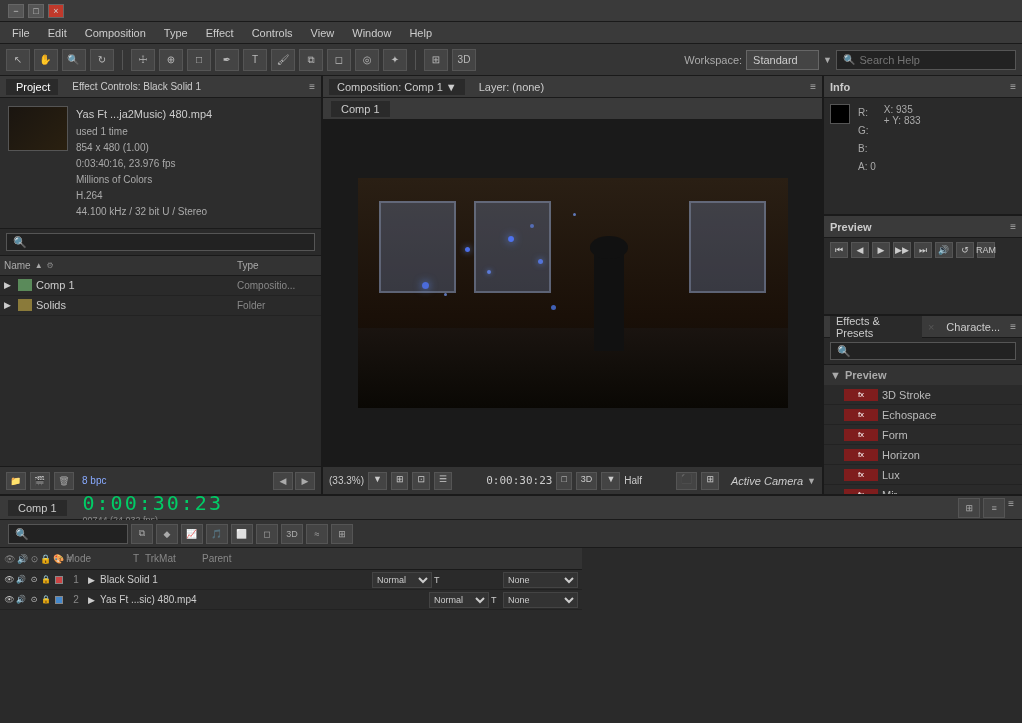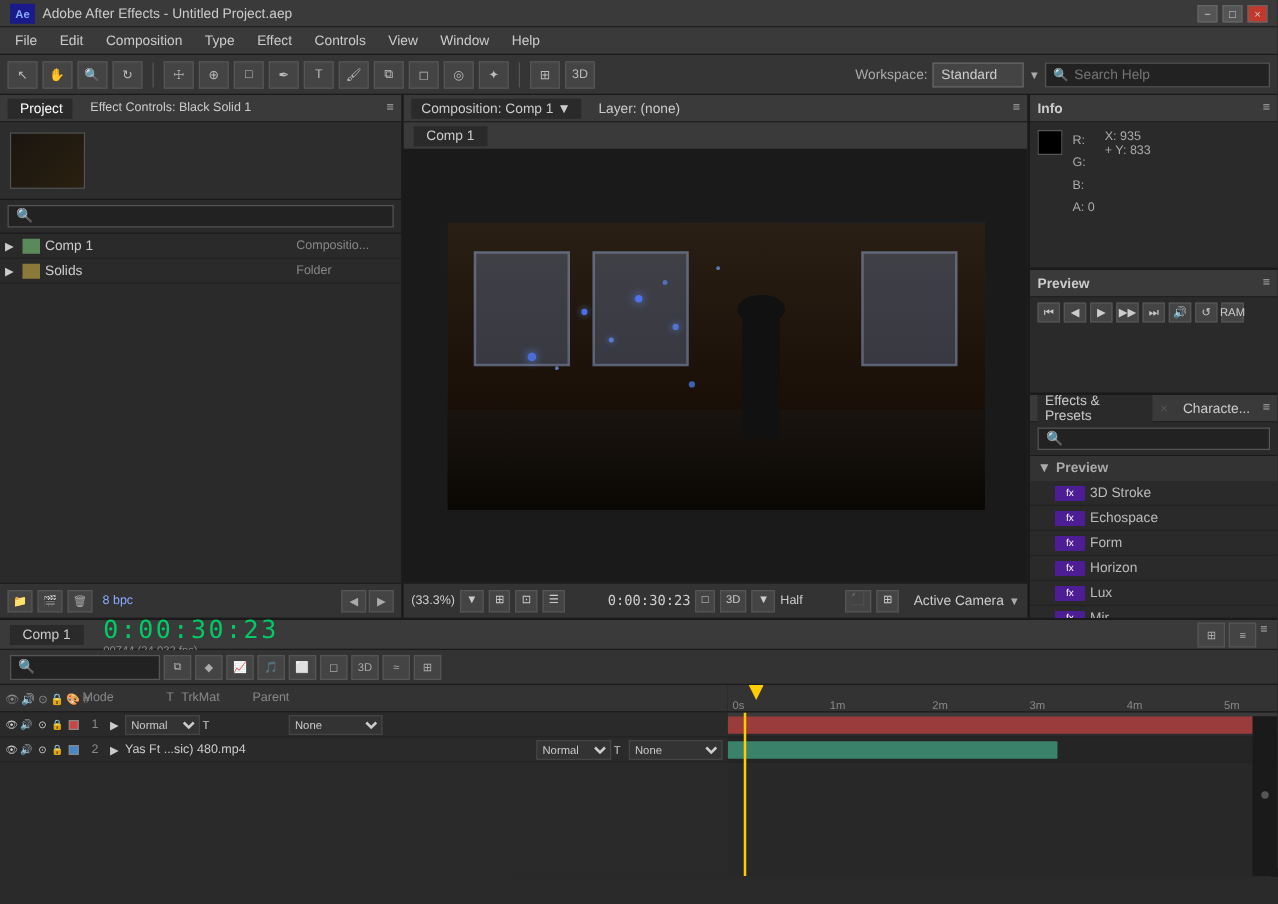--- a/index.html
+++ b/index.html
@@ -490,23 +490,23 @@
       align-items: center;
       height: 20px;
       padding: 0 6px 0 20px;
       font-size: 11px;
       color: #bbb;
       cursor: pointer;
       gap: 4px;
       border-bottom: 1px solid #222;
     }
     .effect-icon {
-      width: 24px;
+      width: 34px;
       height: 12px;
-      background: #4c1d95;
+      background: #7f1d1d;
       display: inline-block;
       font-size: 8px;
       display: flex;
       align-items: center;
       justify-content: center;
       color: #fff;
     }
 
     
     #lower-area {
@@ -730,24 +730,20 @@
       color: #8af;
       font-size: 9px;
       font-weight: bold;
       margin-right: 6px;
     }
   </style>
 </head>
 <body>
 
 <div id="title-bar">
-  <div style="display:flex;align-items:center;">
-    <span class="ae-logo">Ae</span>
-    <span class="title-text">Adobe After Effects - Untitled Project.aep</span>
-  </div>
   <div class="window-controls">
     <div class="win-btn">−</div>
     <div class="win-btn">□</div>
     <div class="win-btn close">×</div>
   </div>
 </div>
 
 <div id="menu-bar">
   <div class="menu-item">File</div>
   <div class="menu-item">Edit</div>
@@ -799,23 +795,40 @@
       <div class="panel-header">
         <div class="panel-tab active">Project</div>
         <div class="panel-tab" style="font-size:10px;">Effect Controls: Black Solid 1</div>
         <span class="panel-menu-btn">≡</span>
       </div>
       <div id="project-panel">
         <div class="project-item-preview">
           <div class="preview-thumb">
             <div style="width:100%;height:100%;background:linear-gradient(135deg,#1a1510,#2a2010);"></div>
           </div>
+          <div class="preview-info">
+            <div class="filename">Yas Ft ...ja2Music) 480.mp4</div>
+            <div>used 1 time</div>
+            <div>854 x 480 (1.00)</div>
+            <div>0:03:40:16, 23.976 fps</div>
+            <div>Millions of Colors</div>
+            <div>H.264</div>
+            <div>44.100 kHz / 32 bit U / Stereo</div>
+          </div>
         </div>
         <div class="project-search">
           <input type="text" placeholder="🔍" style="width: 100%; background: rgb(34, 34, 34); border: 1px solid rgb(85, 85, 85); color: rgb(204, 204, 204); font-size: 11px; padding: 2px 6px; outline: none;">
+        </div>
+        <div class="project-list-header">
+          <div class="col-name">
+            <span>Name</span>
+            <span style="font-size:8px;">▲</span>
+            <span style="font-size:8px;color:#888;">⚙</span>
+          </div>
+          <div class="col-type">Type</div>
         </div>
         <div class="project-list">
           <div class="project-list-item">
             <span style="width:10px;font-size:9px;">▶</span>
             <span class="item-icon icon-comp"></span>
             <span class="item-label">Comp 1</span>
             <span class="item-type">Compositio...</span>
           </div>
           <div class="project-list-item">
             <span style="width:10px;font-size:9px;">▶</span>
@@ -882,21 +895,21 @@
         <div class="ctrl-btn">☰</div>
         <span style="flex:1;"></span>
         <span style="font-family:monospace;color:#ccc;font-size:11px;">0:00:30:23</span>
         <div class="ctrl-btn">□</div>
         <div class="ctrl-btn">3D</div>
         <div class="ctrl-btn">▼</div>
         <span>Half</span>
         <span style="flex:1;"></span>
         <div class="ctrl-btn">⬛</div>
         <div class="ctrl-btn">⊞</div>
-        <span style="font-size:11px;color:#ccc;margin-left:8px;">Active Camera</span>
+        <span style="font-size:11px;color:#ccc;margin-left:8px;font-style:italic;">Active Camera</span>
         <span style="font-size:9px;color:#aaa;">▼</span>
       </div>
     </div>
 
     <div id="right-panel">
 
       <div id="info-panel">
         <div class="panel-header">
           <span style="font-size:11px;color:#ccc;font-weight:bold;">Info</span>
           <span class="panel-menu-btn" style="margin-left:auto;">≡</span>
@@ -1028,20 +1041,21 @@
             <div class="layer-switch">👁</div>
             <div class="layer-switch" style="color:#666;font-size:8px;">🔊</div>
             <div class="layer-switch">⊙</div>
             <div class="layer-switch">🔒</div>
             <div class="layer-switch">
               <div style="width:8px;height:8px;background:#cc4444;border:1px solid #888;"></div>
             </div>
           </div>
           <span class="layer-num">1</span>
           <span class="layer-expand">▶</span>
+          <span class="layer-source">Black Solid 1</span>
           <select class="layer-mode-select">
             <option>Normal</option>
           </select>
           <div class="layer-trkmat" style="font-size:9px;width:10px;">T</div>
           <div class="layer-trkmat" style="font-size:9px;"></div>
           <select class="layer-parent-select">
             <option>None</option>
           </select>
         </div>
 
@@ -1061,54 +1075,20 @@
           <select class="layer-mode-select">
             <option>Normal</option>
           </select>
           <div class="layer-trkmat" style="font-size:9px;width:10px;">T</div>
           <select class="layer-parent-select">
             <option>None</option>
           </select>
         </div>
       </div>
 
-      <div class="timeline-tracks">
-
-        <div class="tracks-ruler">
-          <div style="display:flex;width:100%;position:relative;align-items:flex-end;height:100%;">
-
-            <div style="position:absolute;left:3%;top:0;width:12px;height:12px;background:#ffcc00;clip-path:polygon(0 0,100% 0,50% 100%);z-index:10;"></div>
-            <span style="position:absolute;left:0;font-size:9px;color:#888;">0s</span>
-            <span style="position:absolute;left:18%;font-size:9px;color:#888;">1m</span>
-            <span style="position:absolute;left:37%;font-size:9px;color:#888;">2m</span>
-            <span style="position:absolute;left:55%;font-size:9px;color:#888;">3m</span>
-            <span style="position:absolute;left:73%;font-size:9px;color:#888;">4m</span>
-            <span style="position:absolute;left:91%;font-size:9px;color:#888;">5m</span>
-          </div>
-        </div>
-
-        <div class="tracks-content">
-
-          <div style="position:absolute;top:0;left:0;right:0;height:3px;background:#3a3a3a;z-index:5;"></div>
-
-          <div class="playhead" style="left:3%;top:0;height:100%;"></div>
-
-          <div class="track-row" style="background:#2a2a2a;">
-            <div class="track-bar" style="left:0;right:0;background:#cc4444;opacity:0.7;"></div>
-          </div>
-
-          <div class="track-row" style="background:#252525;">
-            <div class="track-bar" style="left:0;width:60%;background:#44aa88;opacity:0.7;"></div>
-          </div>
-
-          <div style="position:absolute;right:0;top:0;width:20px;height:100%;background:#1a1a1a;display:flex;align-items:center;justify-content:center;flex-direction:column;gap:4px;">
-            <div style="width:6px;height:6px;background:#555;border-radius:50%;"></div>
-          </div>
-        </div>
-      </div>
     </div>
   </div>
 
 </div>
 
 <div id="status-bar">
   <span>Toggle Switches / Modes</span>
 </div>
 
 </body></html>

